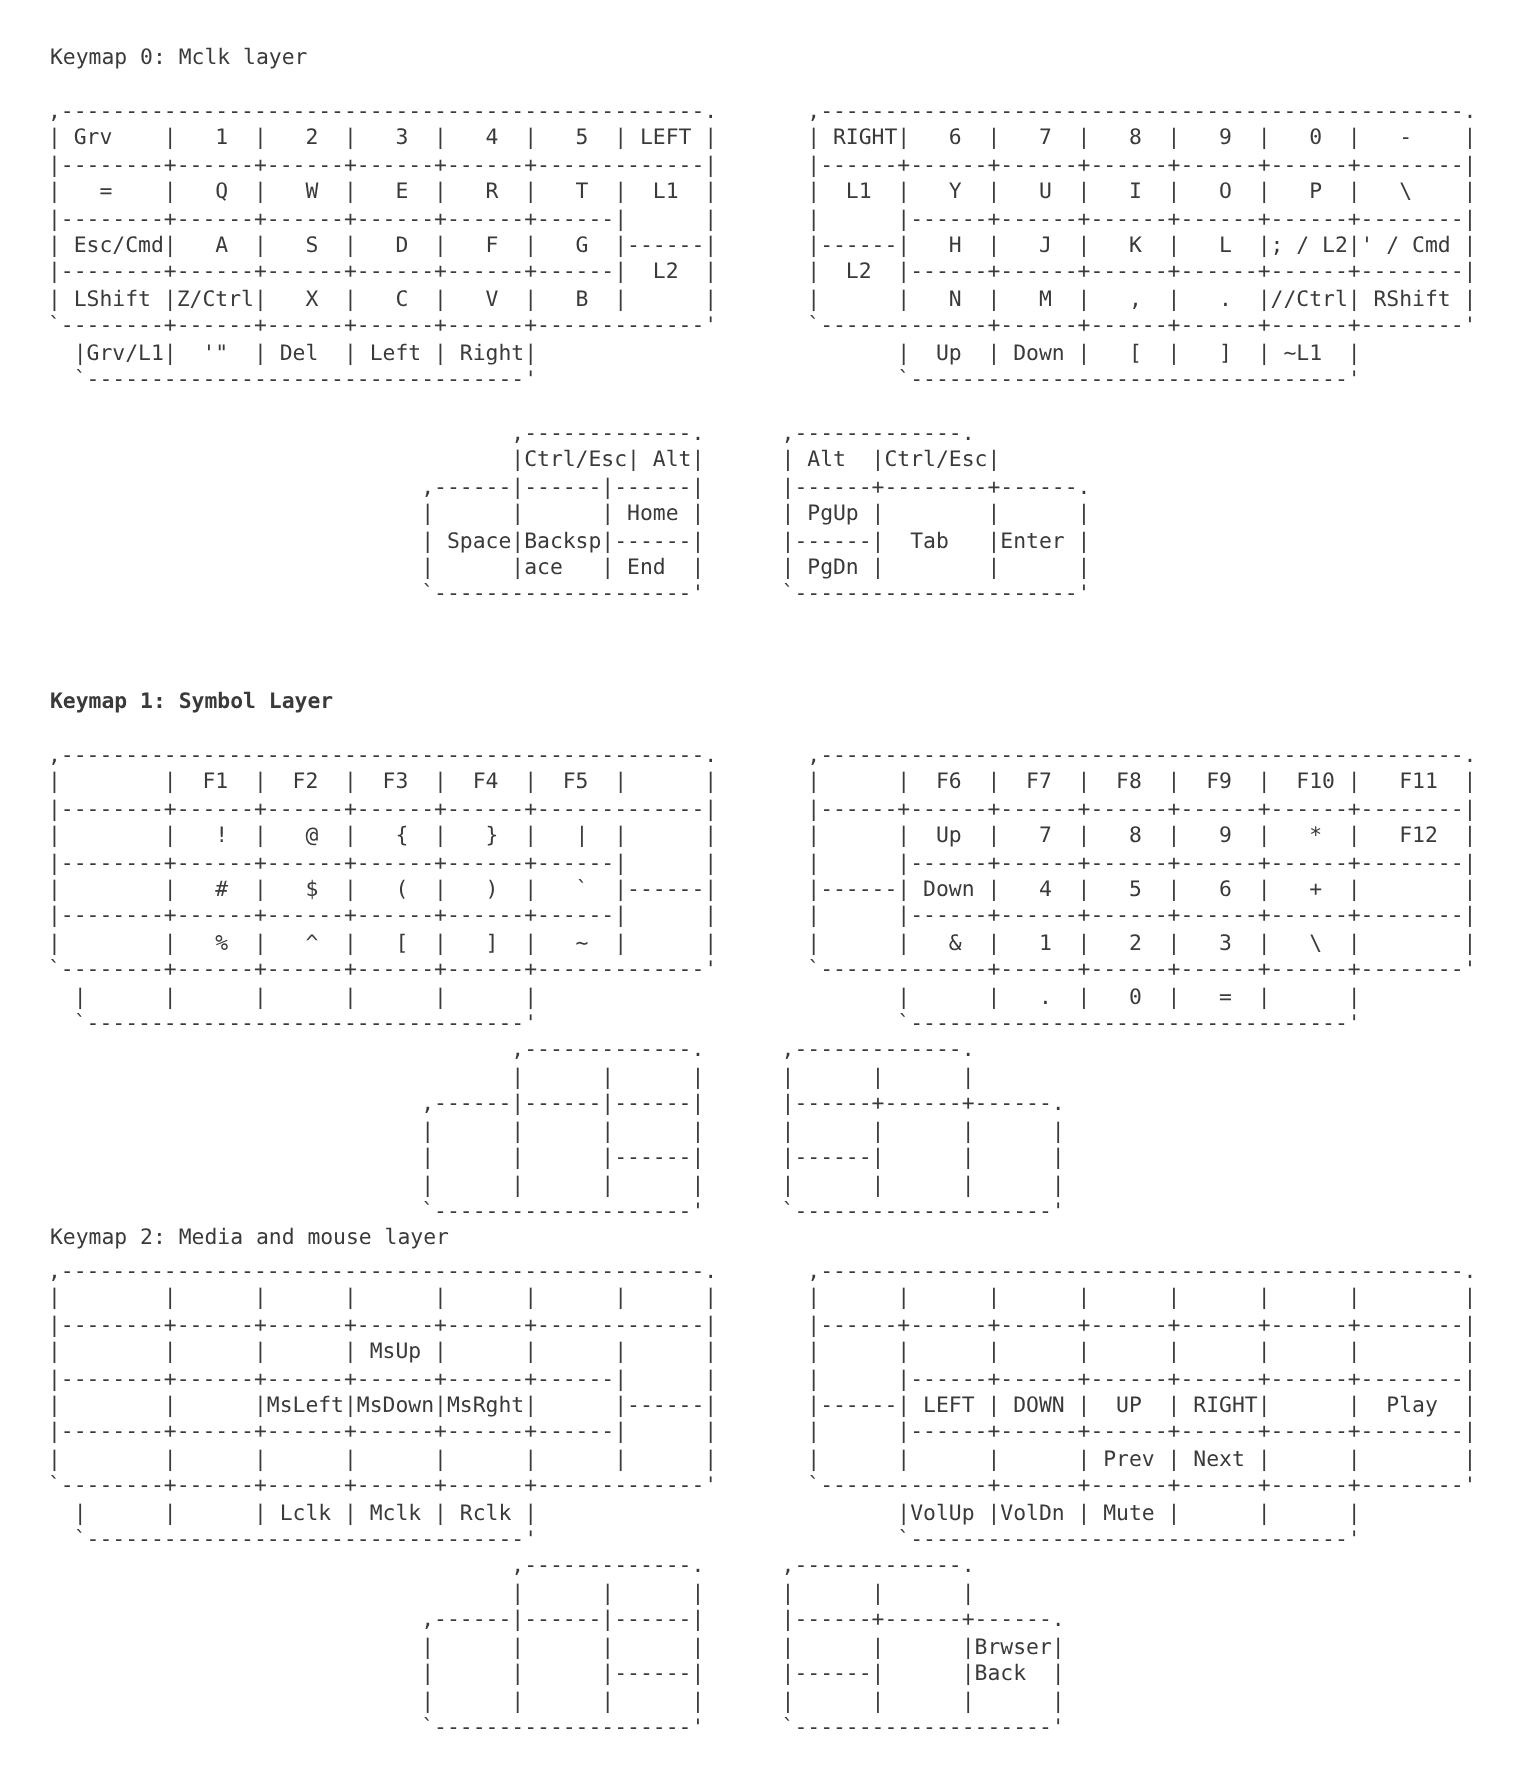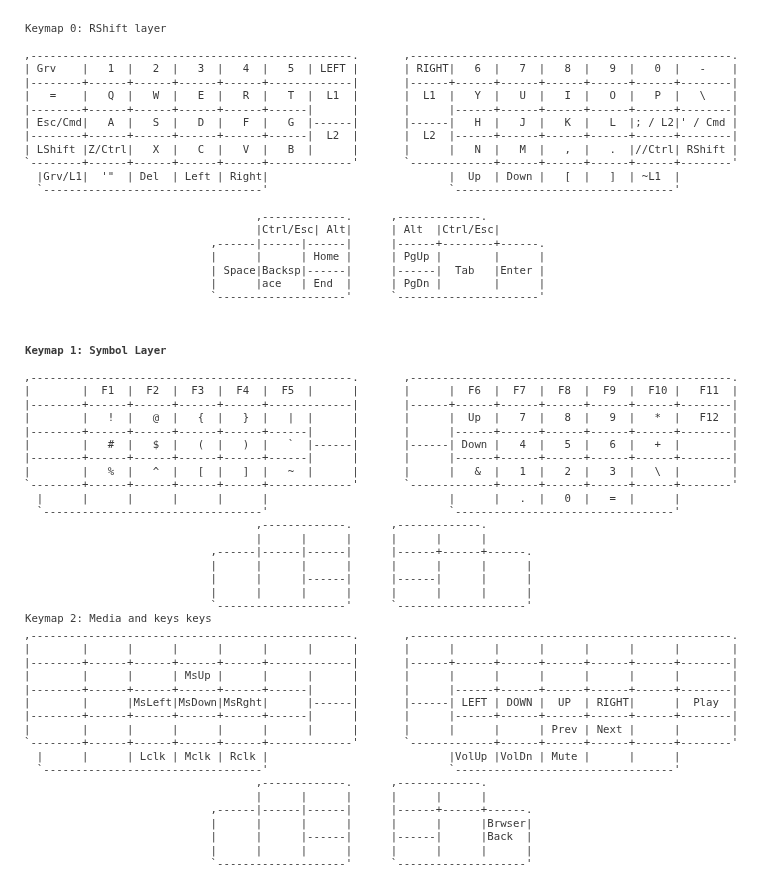--- a/index.html
+++ b/index.html
@@ -18,21 +18,21 @@
     line-height: 13.4px;
     letter-spacing: 0;
     color: #3a3a3a;
     white-space: pre;
     font-weight: normal;
   }
 </style>
 </head>
 <body style="background: rgb(255, 255, 255);">
 
-<div class="kmap-title" style="top:22px; left:25px;">Keymap 0: RShift layer</div>
+<div class="kmap-title" style="top:22px; left:25px;">Keymap 0: Mclk layer</div>
 
 <pre class="kmap-art" style="top:49px; left:24px;">,--------------------------------------------------.       ,--------------------------------------------------.
 | Grv    |   1  |   2  |   3  |   4  |   5  | LEFT |       | RIGHT|   6  |   7  |   8  |   9  |   0  |   -    |
 |--------+------+------+------+------+-------------|       |------+------+------+------+------+------+--------|
 |   =    |   Q  |   W  |   E  |   R  |   T  |  L1  |       |  L1  |   Y  |   U  |   I  |   O  |   P  |   \    |
 |--------+------+------+------+------+------|      |       |      |------+------+------+------+------+--------|
 | Esc/Cmd|   A  |   S  |   D  |   F  |   G  |------|       |------|   H  |   J  |   K  |   L  |; / L2|' / Cmd |
 |--------+------+------+------+------+------|  L2  |       |  L2  |------+------+------+------+------+--------|
 | LShift |Z/Ctrl|   X  |   C  |   V  |   B  |      |       |      |   N  |   M  |   ,  |   .  |//Ctrl| RShift |
 `--------+------+------+------+------+-------------'       `-------------+------+------+------+------+--------'
@@ -61,21 +61,21 @@
   |      |      |      |      |      |                            |      |   .  |   0  |   =  |      |
   `----------------------------------'                            `----------------------------------'
                                     ,-------------.      ,-------------.
                                     |      |      |      |      |      |
                              ,------|------|------|      |------+------+------.
                              |      |      |      |      |      |      |      |
                              |      |      |------|      |------|      |      |
                              |      |      |      |      |      |      |      |
                              `--------------------'      `--------------------'</pre>
 
-<div class="kmap-title" style="top:612px; left:25px;">Keymap 2: Media and keys keys</div>
+<div class="kmap-title" style="top:612px; left:25px;">Keymap 2: Media and mouse layer</div>
 
 <pre class="kmap-art" style="top:629px; left:24px;">,--------------------------------------------------.       ,--------------------------------------------------.
 |        |      |      |      |      |      |      |       |      |      |      |      |      |      |        |
 |--------+------+------+------+------+-------------|       |------+------+------+------+------+------+--------|
 |        |      |      | MsUp |      |      |      |       |      |      |      |      |      |      |        |
 |--------+------+------+------+------+------|      |       |      |------+------+------+------+------+--------|
 |        |      |MsLeft|MsDown|MsRght|      |------|       |------| LEFT | DOWN |  UP  | RIGHT|      |  Play  |
 |--------+------+------+------+------+------|      |       |      |------+------+------+------+------+--------|
 |        |      |      |      |      |      |      |       |      |      |      | Prev | Next |      |        |
 `--------+------+------+------+------+-------------'       `-------------+------+------+------+------+--------'

